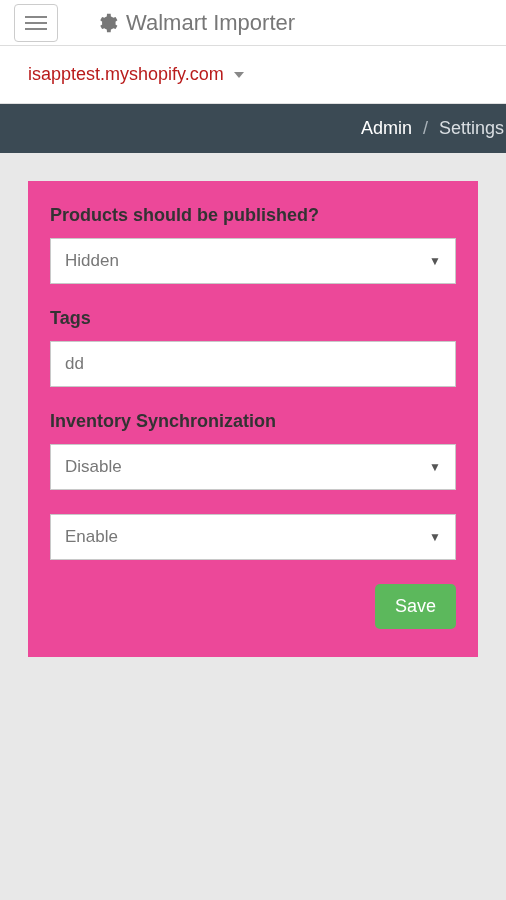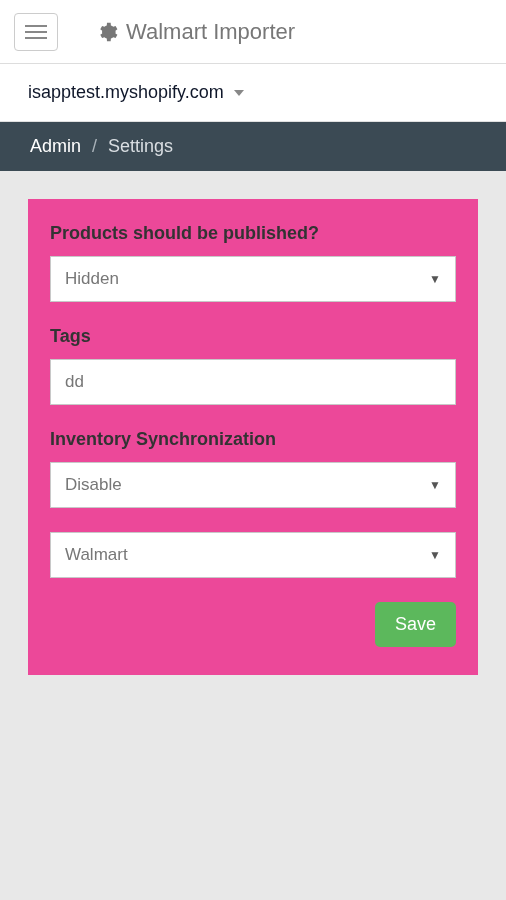--- a/index.html
+++ b/index.html
@@ -5,21 +5,21 @@
   * { box-sizing: border-box; margin: 0; padding: 0; }
   body {
     width: 506px;
     height: 900px;
     font-family: -apple-system, BlinkMacSystemFont, "Segoe UI", Helvetica, Arial, sans-serif;
     background: #e8e8e8;
     color: #444;
   }
   .topbar {
     background: #fff;
-    height: 64px;
+    height: 46px;
     display: flex;
     align-items: center;
     padding: 0 14px;
     border-bottom: 1px solid #ddd;
   }
   .hamburger {
     width: 44px;
     height: 38px;
     border: 1px solid #ccc;
     border-radius: 4px;
@@ -49,37 +49,38 @@
   .brand svg { flex: none; }
   .subbar {
     background: #fff;
     padding: 18px 28px;
     border-bottom: 1px solid #e0e0e0;
     display: flex;
     align-items: center;
     gap: 6px;
   }
   .subbar-text {
-    color: #0f172a;
+    color: #b91c1c;
     font-size: 18px;
   }
   .caret-down {
     display: inline-block;
     width: 0; height: 0;
     border-left: 5px solid transparent;
     border-right: 5px solid transparent;
     border-top: 6px solid #888;
     margin-left: 4px;
     vertical-align: middle;
   }
   .breadcrumb {
     background: #3b4a54;
     color: #d9dee2;
-    padding: 14px 30px;
-    font-size: 18px;
+    padding: 14px 2px;
+    font-size: 18px;
+    text-align: right;
   }
   .breadcrumb .active { color: #fff; font-weight: 500; }
   .breadcrumb .sep { margin: 0 6px; color: #aab3ba; }
   .content {
     padding: 28px;
   }
   .card {
     background: #ec4899;
     padding: 24px 22px 28px 22px;
   }
@@ -184,21 +185,21 @@
     <div class="form-group">
       <label class="form-label">Inventory Synchronization</label>
       <div class="form-select">
         <span>Disable</span>
         <span class="select-arrow">▼</span>
       </div>
     </div>
 
     <div class="form-group">
       <div class="form-select">
-        <span>Walmart</span>
+        <span>Enable</span>
         <span class="select-arrow">▼</span>
       </div>
     </div>
 
     <div class="actions">
       <button class="btn-save btn-green">Save</button>
     </div>
 
   </div>
 </div>

